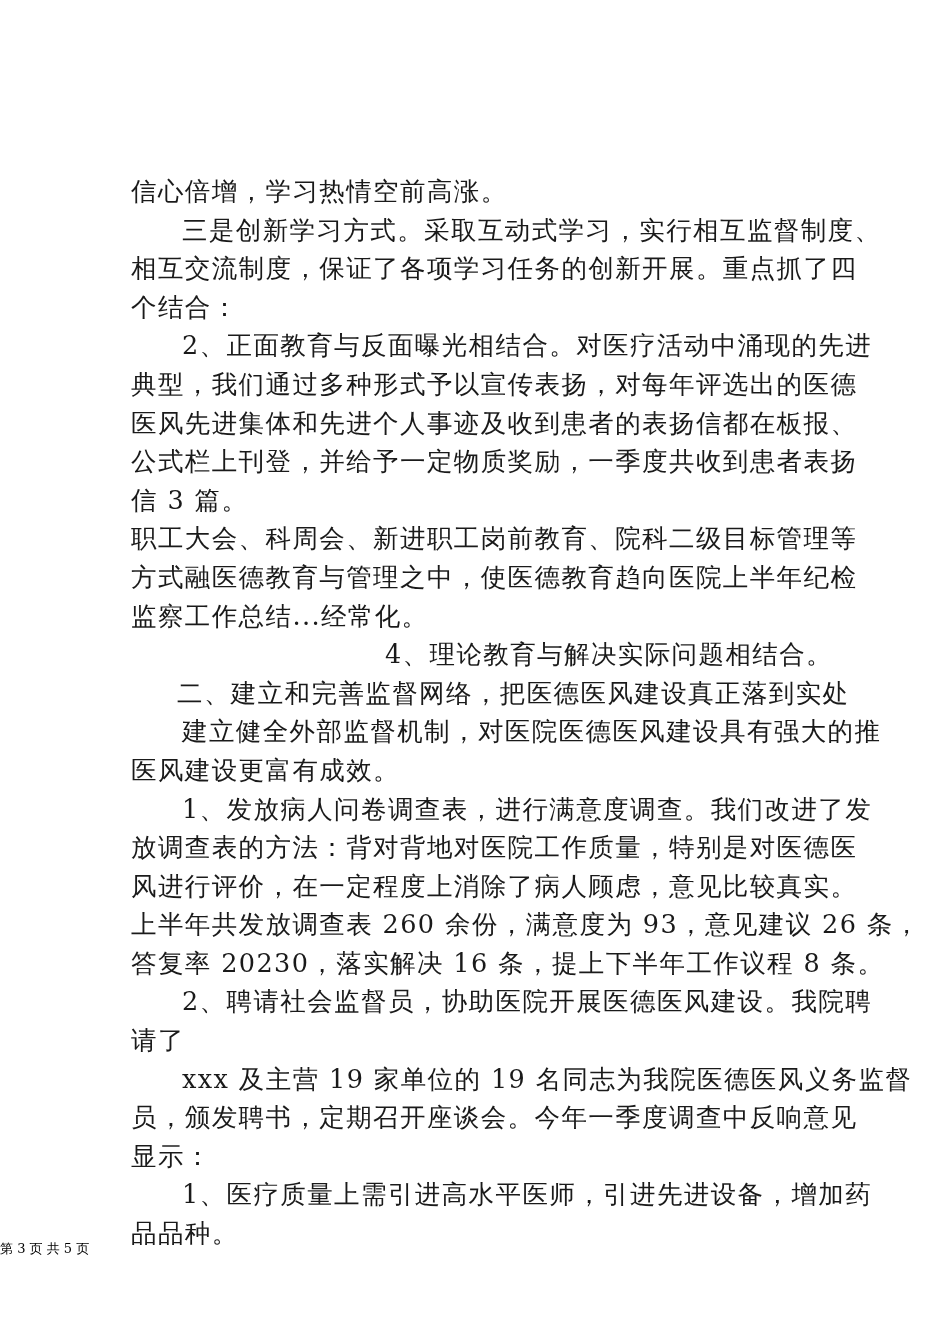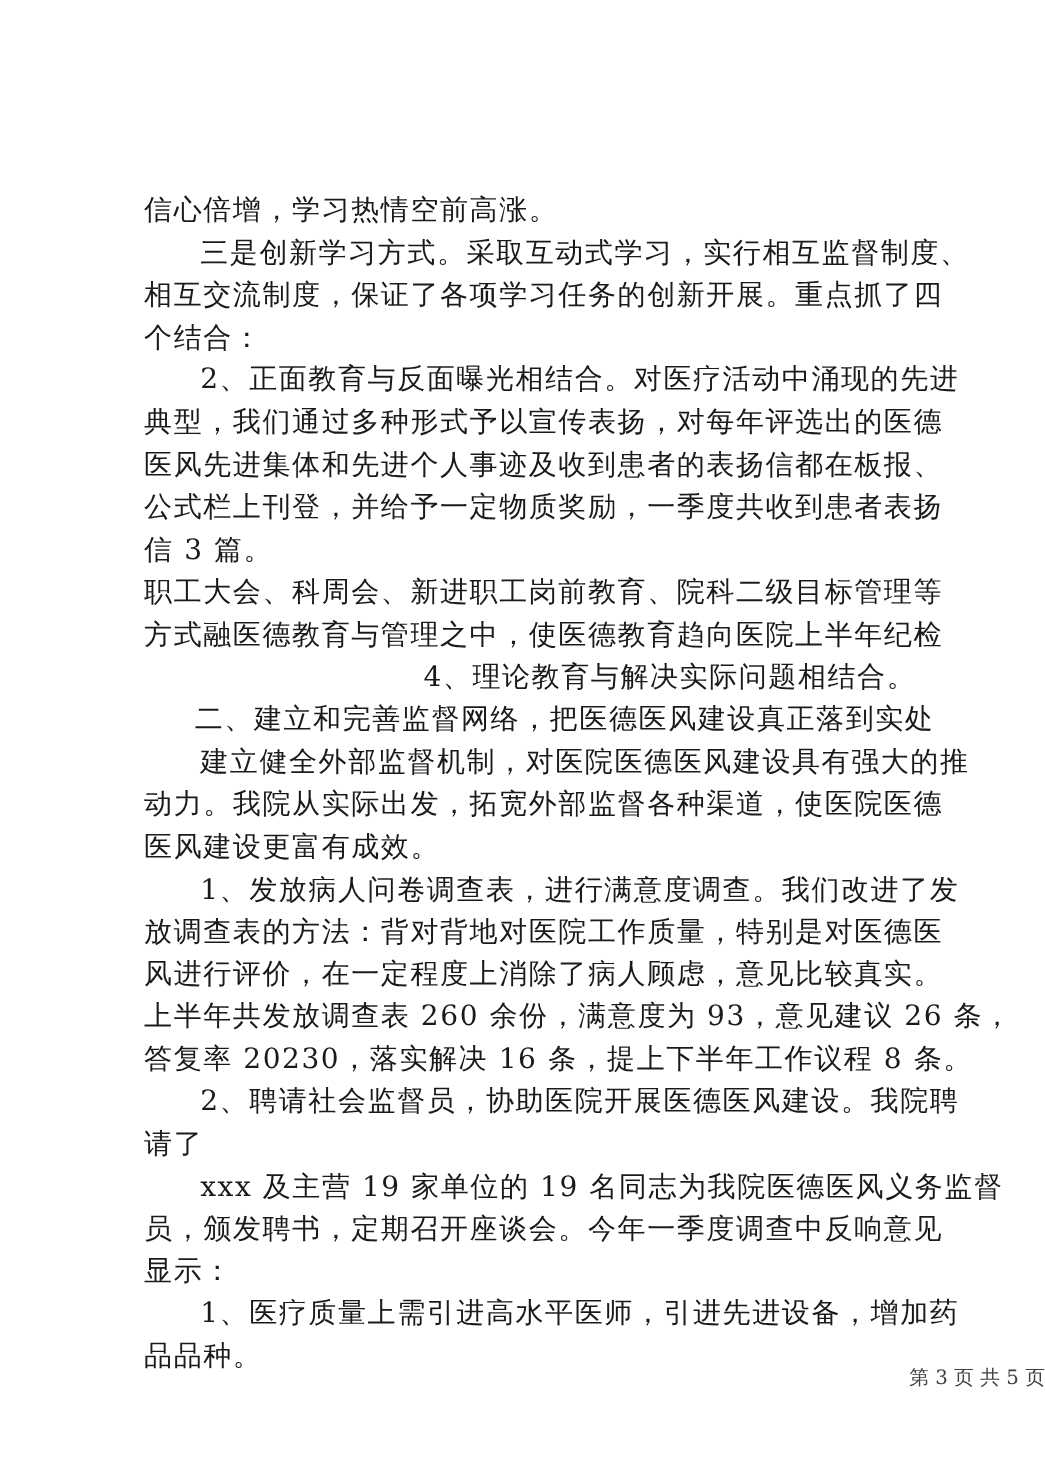--- a/index.html
+++ b/index.html
@@ -10,44 +10,44 @@
   .body-text {
     position: absolute; left: 131px; top: 172px; width: 702px;
     font-family: "DejaVu Serif", "Liberation Serif", serif;
     font-size: 25.5px; line-height: 38.6px; color: #1a1a1a;
     letter-spacing: 1.4px;
   }
   .line { display: block; white-space: nowrap; height: 38.6px; overflow: visible; }
   .ind2 { padding-left: 51px; text-align: right; }
   .ind2b { padding-left: 46px; }
   .footer {
-    position: absolute; left: 0; width: 950px; top: 1240px; text-align: right;
-    font-family: "DejaVu Serif", "Liberation Serif", serif; font-size: 18px; color: #404040;
+    position: absolute; left: 0; width: 950px; top: 1240px; text-align: left;
+    font-family: "DejaVu Serif", "Liberation Serif", serif; font-size: 13px; color: #000000;
   }
 </style>
 </head>
 <body>
 
 <div class="page">
   <div class="body-text" id="body-text">
       <span class="line">信心倍增，学习热情空前高涨。</span>
       <span class="line ind2">三是创新学习方式。采取互动式学习，实行相互监督制度、</span>
       <span class="line">相互交流制度，保证了各项学习任务的创新开展。重点抓了四</span>
       <span class="line">个结合：</span>
       <span class="line ind2">2、正面教育与反面曝光相结合。对医疗活动中涌现的先进</span>
       <span class="line">典型，我们通过多种形式予以宣传表扬，对每年评选出的医德</span>
       <span class="line">医风先进集体和先进个人事迹及收到患者的表扬信都在板报、</span>
       <span class="line">公式栏上刊登，并给予一定物质奖励，一季度共收到患者表扬</span>
       <span class="line">信 3 篇。</span>
       <span class="line">职工大会、科周会、新进职工岗前教育、院科二级目标管理等</span>
       <span class="line">方式融医德教育与管理之中，使医德教育趋向医院上半年纪检</span>
+      <span class="line">监察工作总结...经常化。</span>
       <span class="line ind2">4、理论教育与解决实际问题相结合。</span>
       <span class="line ind2b">二、建立和完善监督网络，把医德医风建设真正落到实处</span>
       <span class="line ind2">建立健全外部监督机制，对医院医德医风建设具有强大的推</span>
-      <span class="line">动力。我院从实际出发，拓宽外部监督各种渠道，使医院医德</span>
       <span class="line">医风建设更富有成效。</span>
       <span class="line ind2">1、发放病人问卷调查表，进行满意度调查。我们改进了发</span>
       <span class="line">放调查表的方法：背对背地对医院工作质量，特别是对医德医</span>
       <span class="line">风进行评价，在一定程度上消除了病人顾虑，意见比较真实。</span>
       <span class="line">上半年共发放调查表 260 余份，满意度为 93，意见建议 26 条，</span>
       <span class="line">答复率 20230，落实解决 16 条，提上下半年工作议程 8 条。</span>
       <span class="line ind2">2、聘请社会监督员，协助医院开展医德医风建设。我院聘</span>
       <span class="line">请了</span>
       <span class="line ind2">xxx 及主营 19 家单位的 19 名同志为我院医德医风义务监督</span>
       <span class="line">员，颁发聘书，定期召开座谈会。今年一季度调查中反响意见</span>

